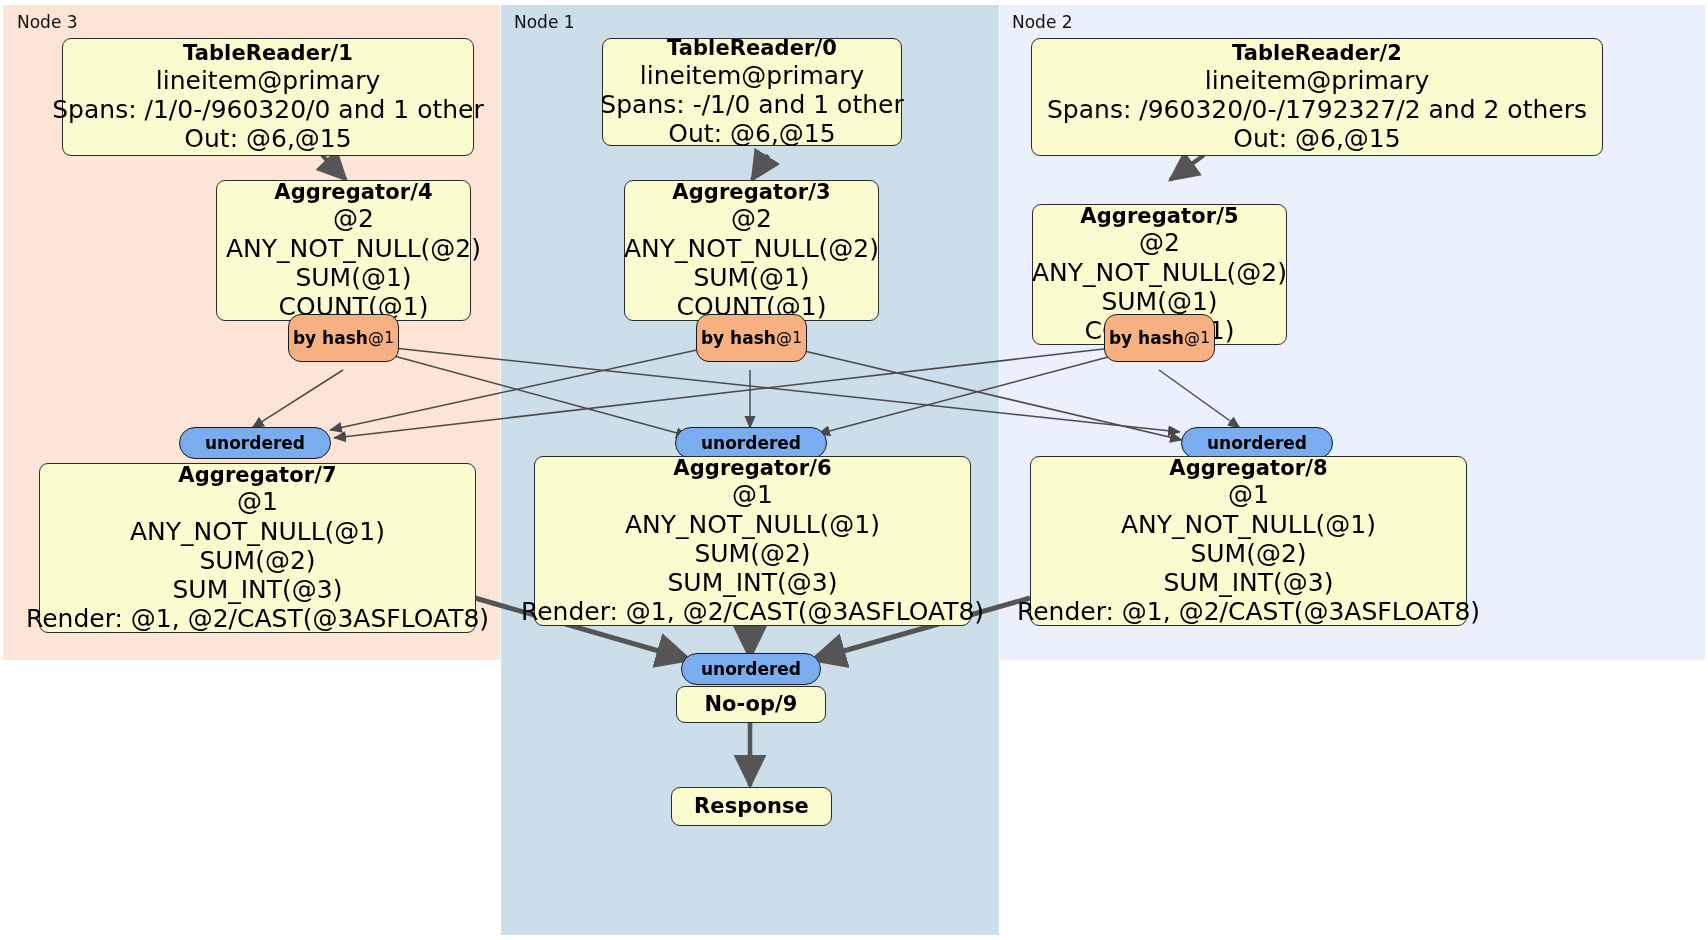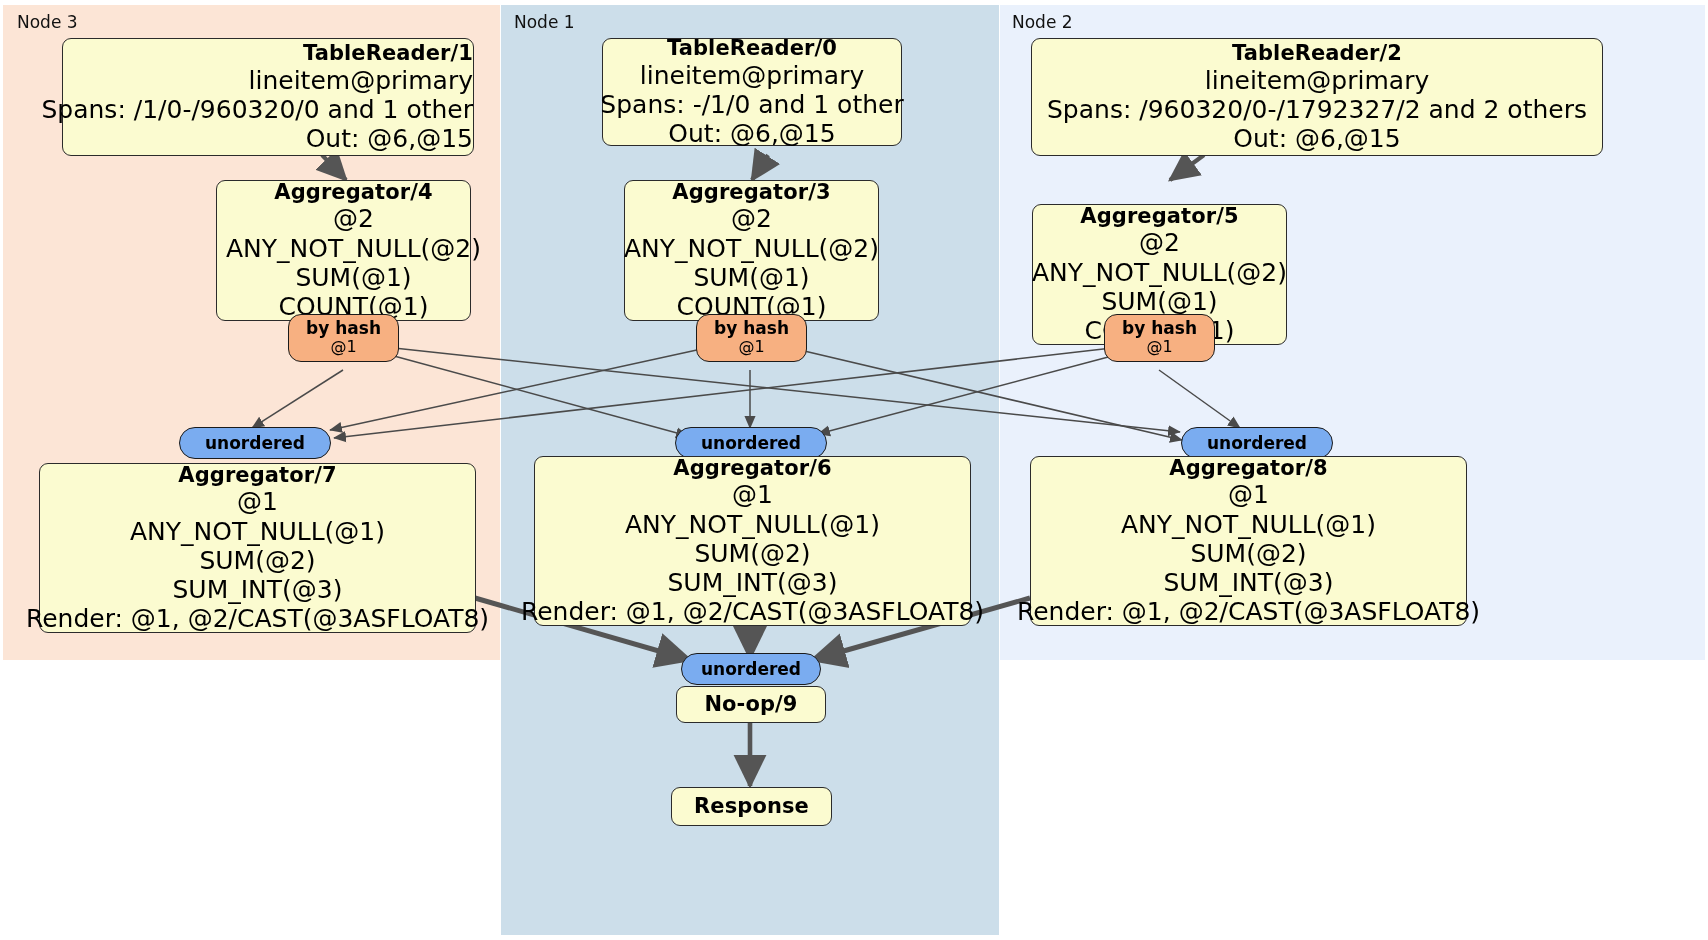--- a/index.html
+++ b/index.html
@@ -12,21 +12,21 @@
 
   
   .proc{position:absolute;box-sizing:border-box;background:#fbfbd0;border:1.6px solid #2b2b2b;
         border-radius:9px;text-align:center;color:#000;display:flex;flex-direction:column;
         justify-content:center;align-items:center;}
   .proc .title{font-weight:bold;font-size:21px;line-height:1.18;letter-spacing:.1px;}
   .proc .ln{font-size:25px;line-height:1.17;white-space:nowrap;}
 
   
   .pill{position:absolute;box-sizing:border-box;border:1.6px solid #1b1b1b;text-align:center;
-        display:flex;flex-direction:column;justify-content:center;align-items:center;color:#000;}
+        display:flex;flex-direction:row;justify-content:center;align-items:center;color:#000;}
   .pill.hash{background:#f7b081;border-radius:13px;}
   .pill.hash .t{font-weight:bold;font-size:17px;line-height:1.1;}
   .pill.hash .s{font-size:16px;line-height:1.15;}
   .pill.unord{background:#7aacf0;border-radius:16px;}
   .pill.unord .t{font-weight:bold;font-size:17px;line-height:1;}
 
   svg.edges{position:absolute;left:0;top:0;width:1708px;height:940px;pointer-events:none;}
 </style>
 </head>
 <body>
@@ -67,21 +67,21 @@
     <path d="M1112,348 L334,438" stroke="#4a4a4a" stroke-width="1.5" fill="none" marker-end="url(#ah-thin)"></path>
     <path d="M1112,356 L818,434" stroke="#4a4a4a" stroke-width="1.5" fill="none" marker-end="url(#ah-thin)"></path>
 
     <path d="M475,598 L690,660" stroke="#555" stroke-width="5" fill="none" marker-end="url(#ah-thick)"></path>
     <path d="M750,625 L750,658" stroke="#555" stroke-width="5" fill="none" marker-end="url(#ah-thick)"></path>
     <path d="M1030,598 L812,660" stroke="#555" stroke-width="5" fill="none" marker-end="url(#ah-thick)"></path>
 
     <path d="M750,722 L750,786" stroke="#555" stroke-width="4.6" fill="none" marker-end="url(#ah-thick)"></path>
   </svg>
 
-  <div class="proc" style="left:62px;top:38px;width:412px;height:118px;align-items:flex-end;">
+  <div class="proc" style="left:62px;top:38px;width:412px;height:118px;">
     <div class="title">TableReader/1</div>
     <div class="ln">lineitem@primary</div>
     <div class="ln">Spans: /1/0-/960320/0 and 1 other</div>
     <div class="ln">Out: @6,@15</div>
   </div>
 
   <div class="proc" style="left:602px;top:38px;width:300px;height:108px;">
     <div class="title">TableReader/0</div>
     <div class="ln">lineitem@primary</div>
     <div class="ln">Spans: -/1/0 and 1 other</div>

